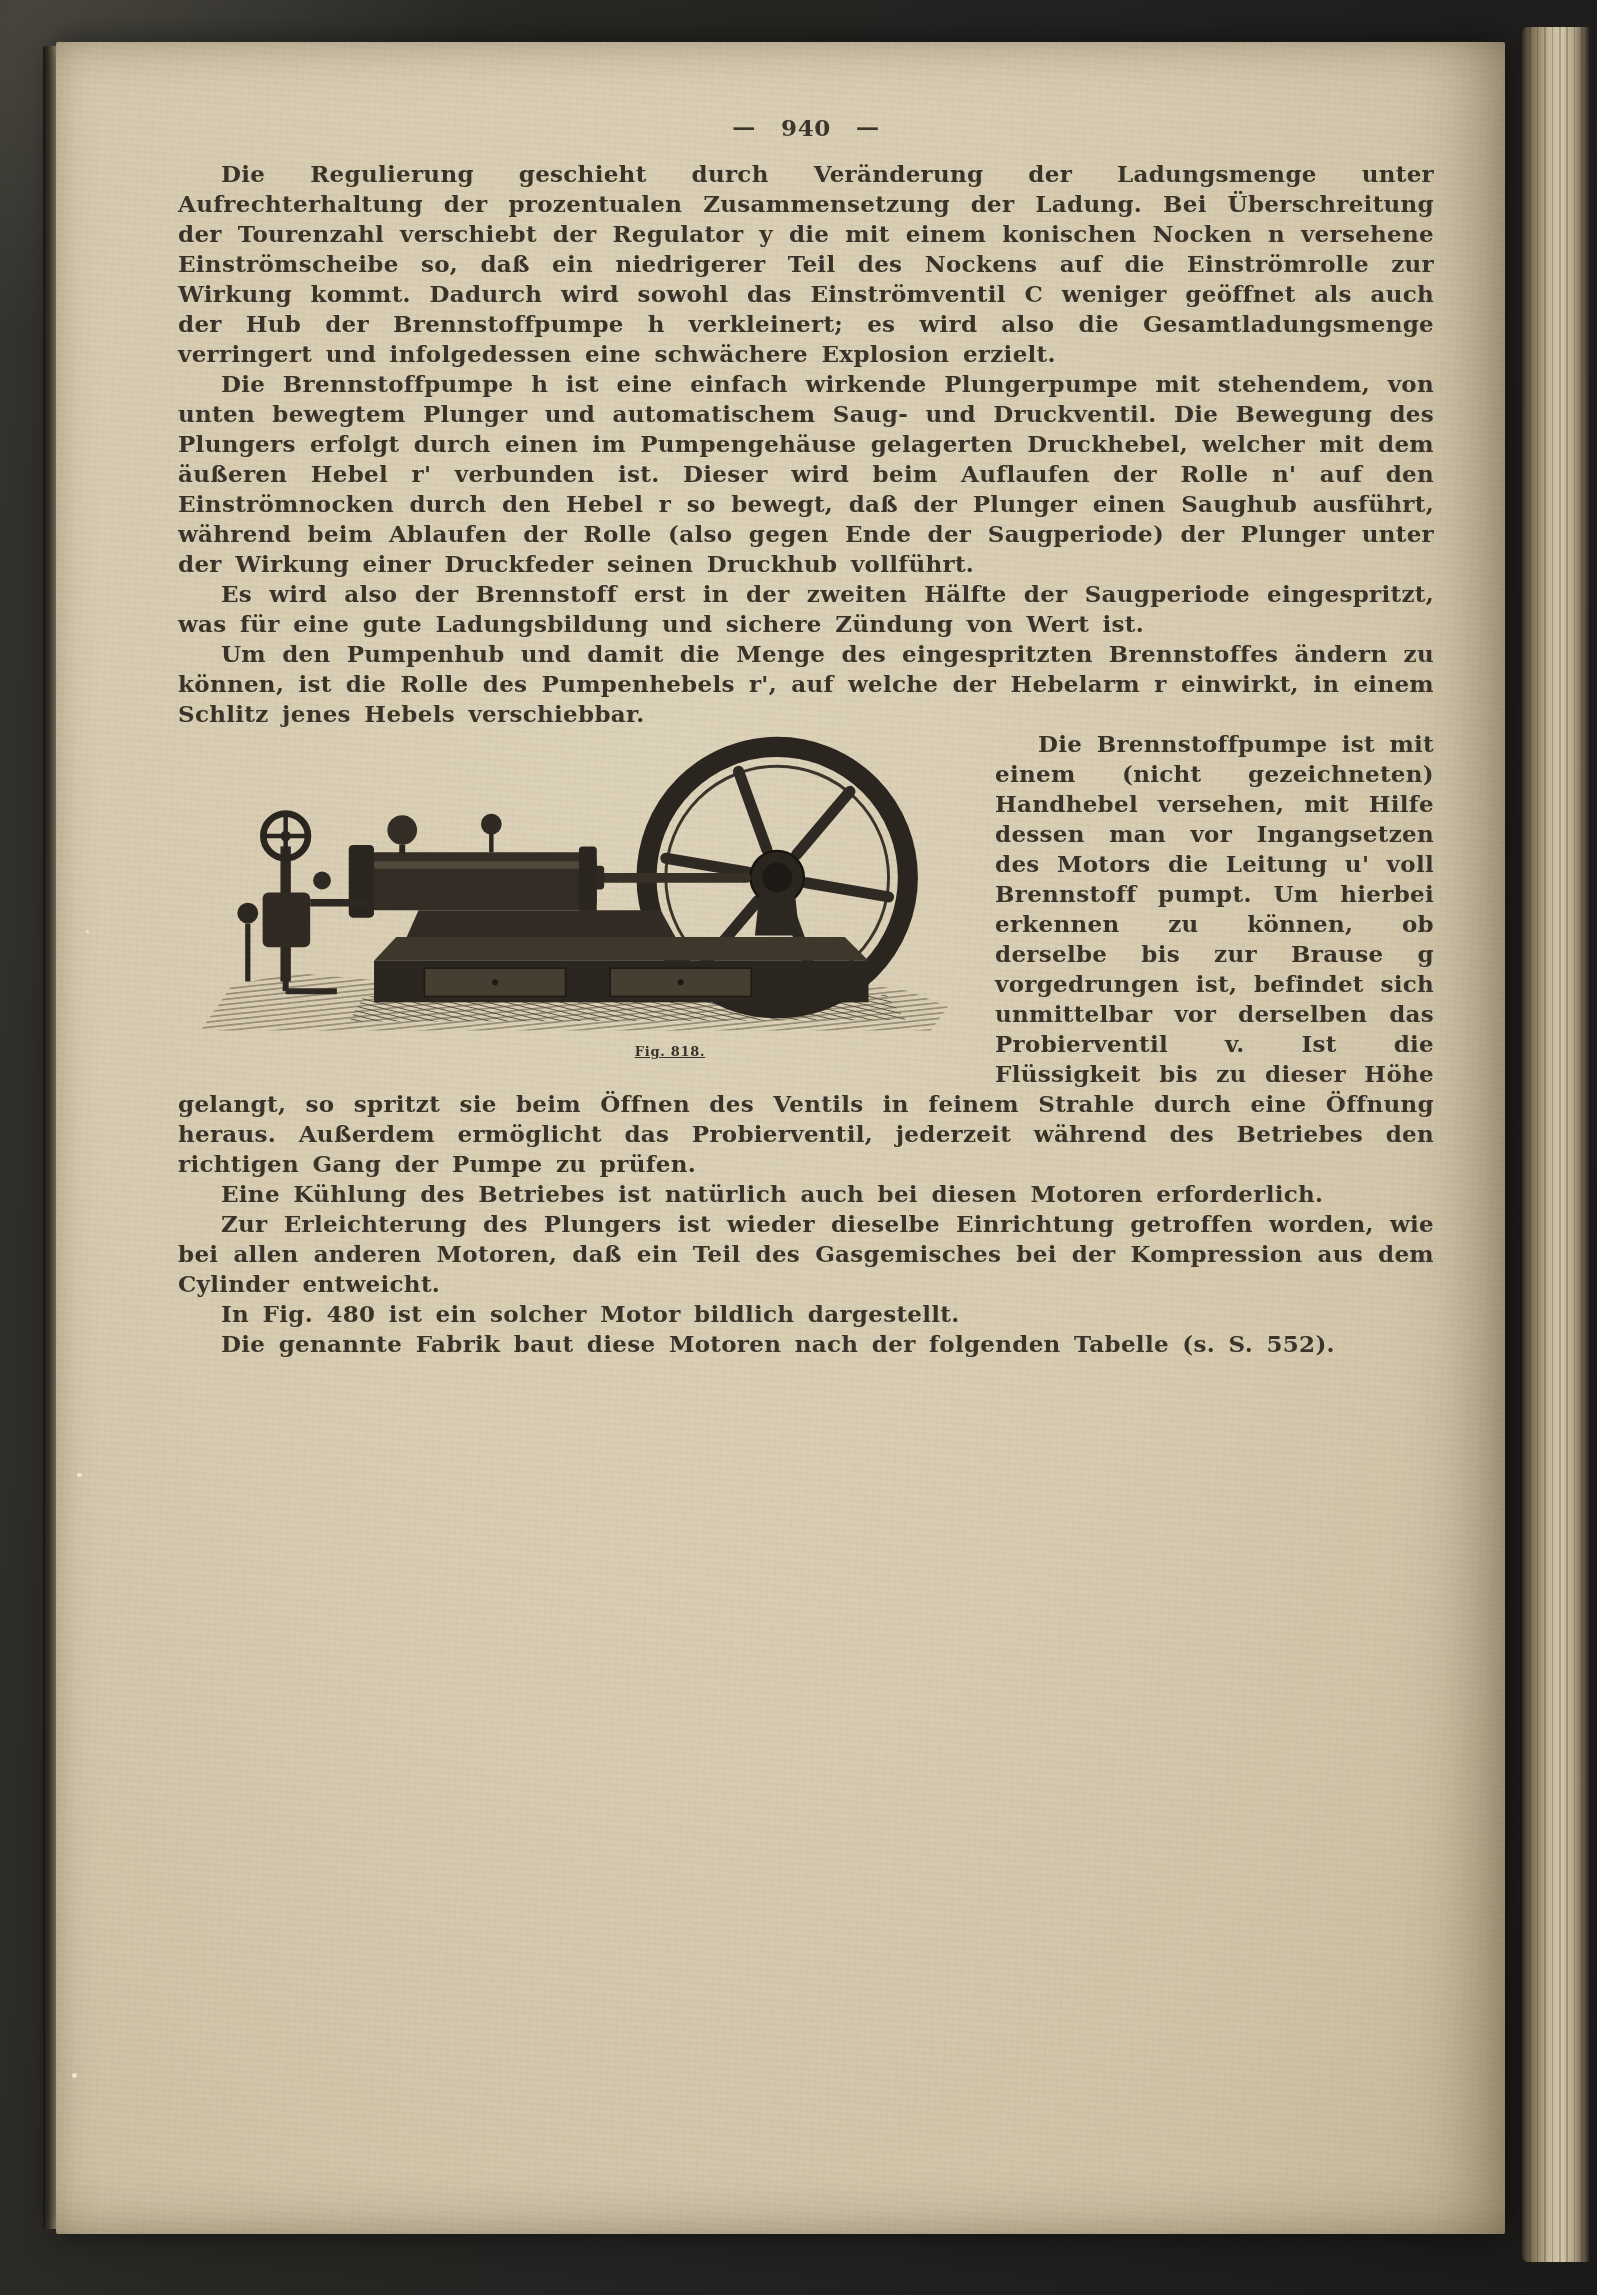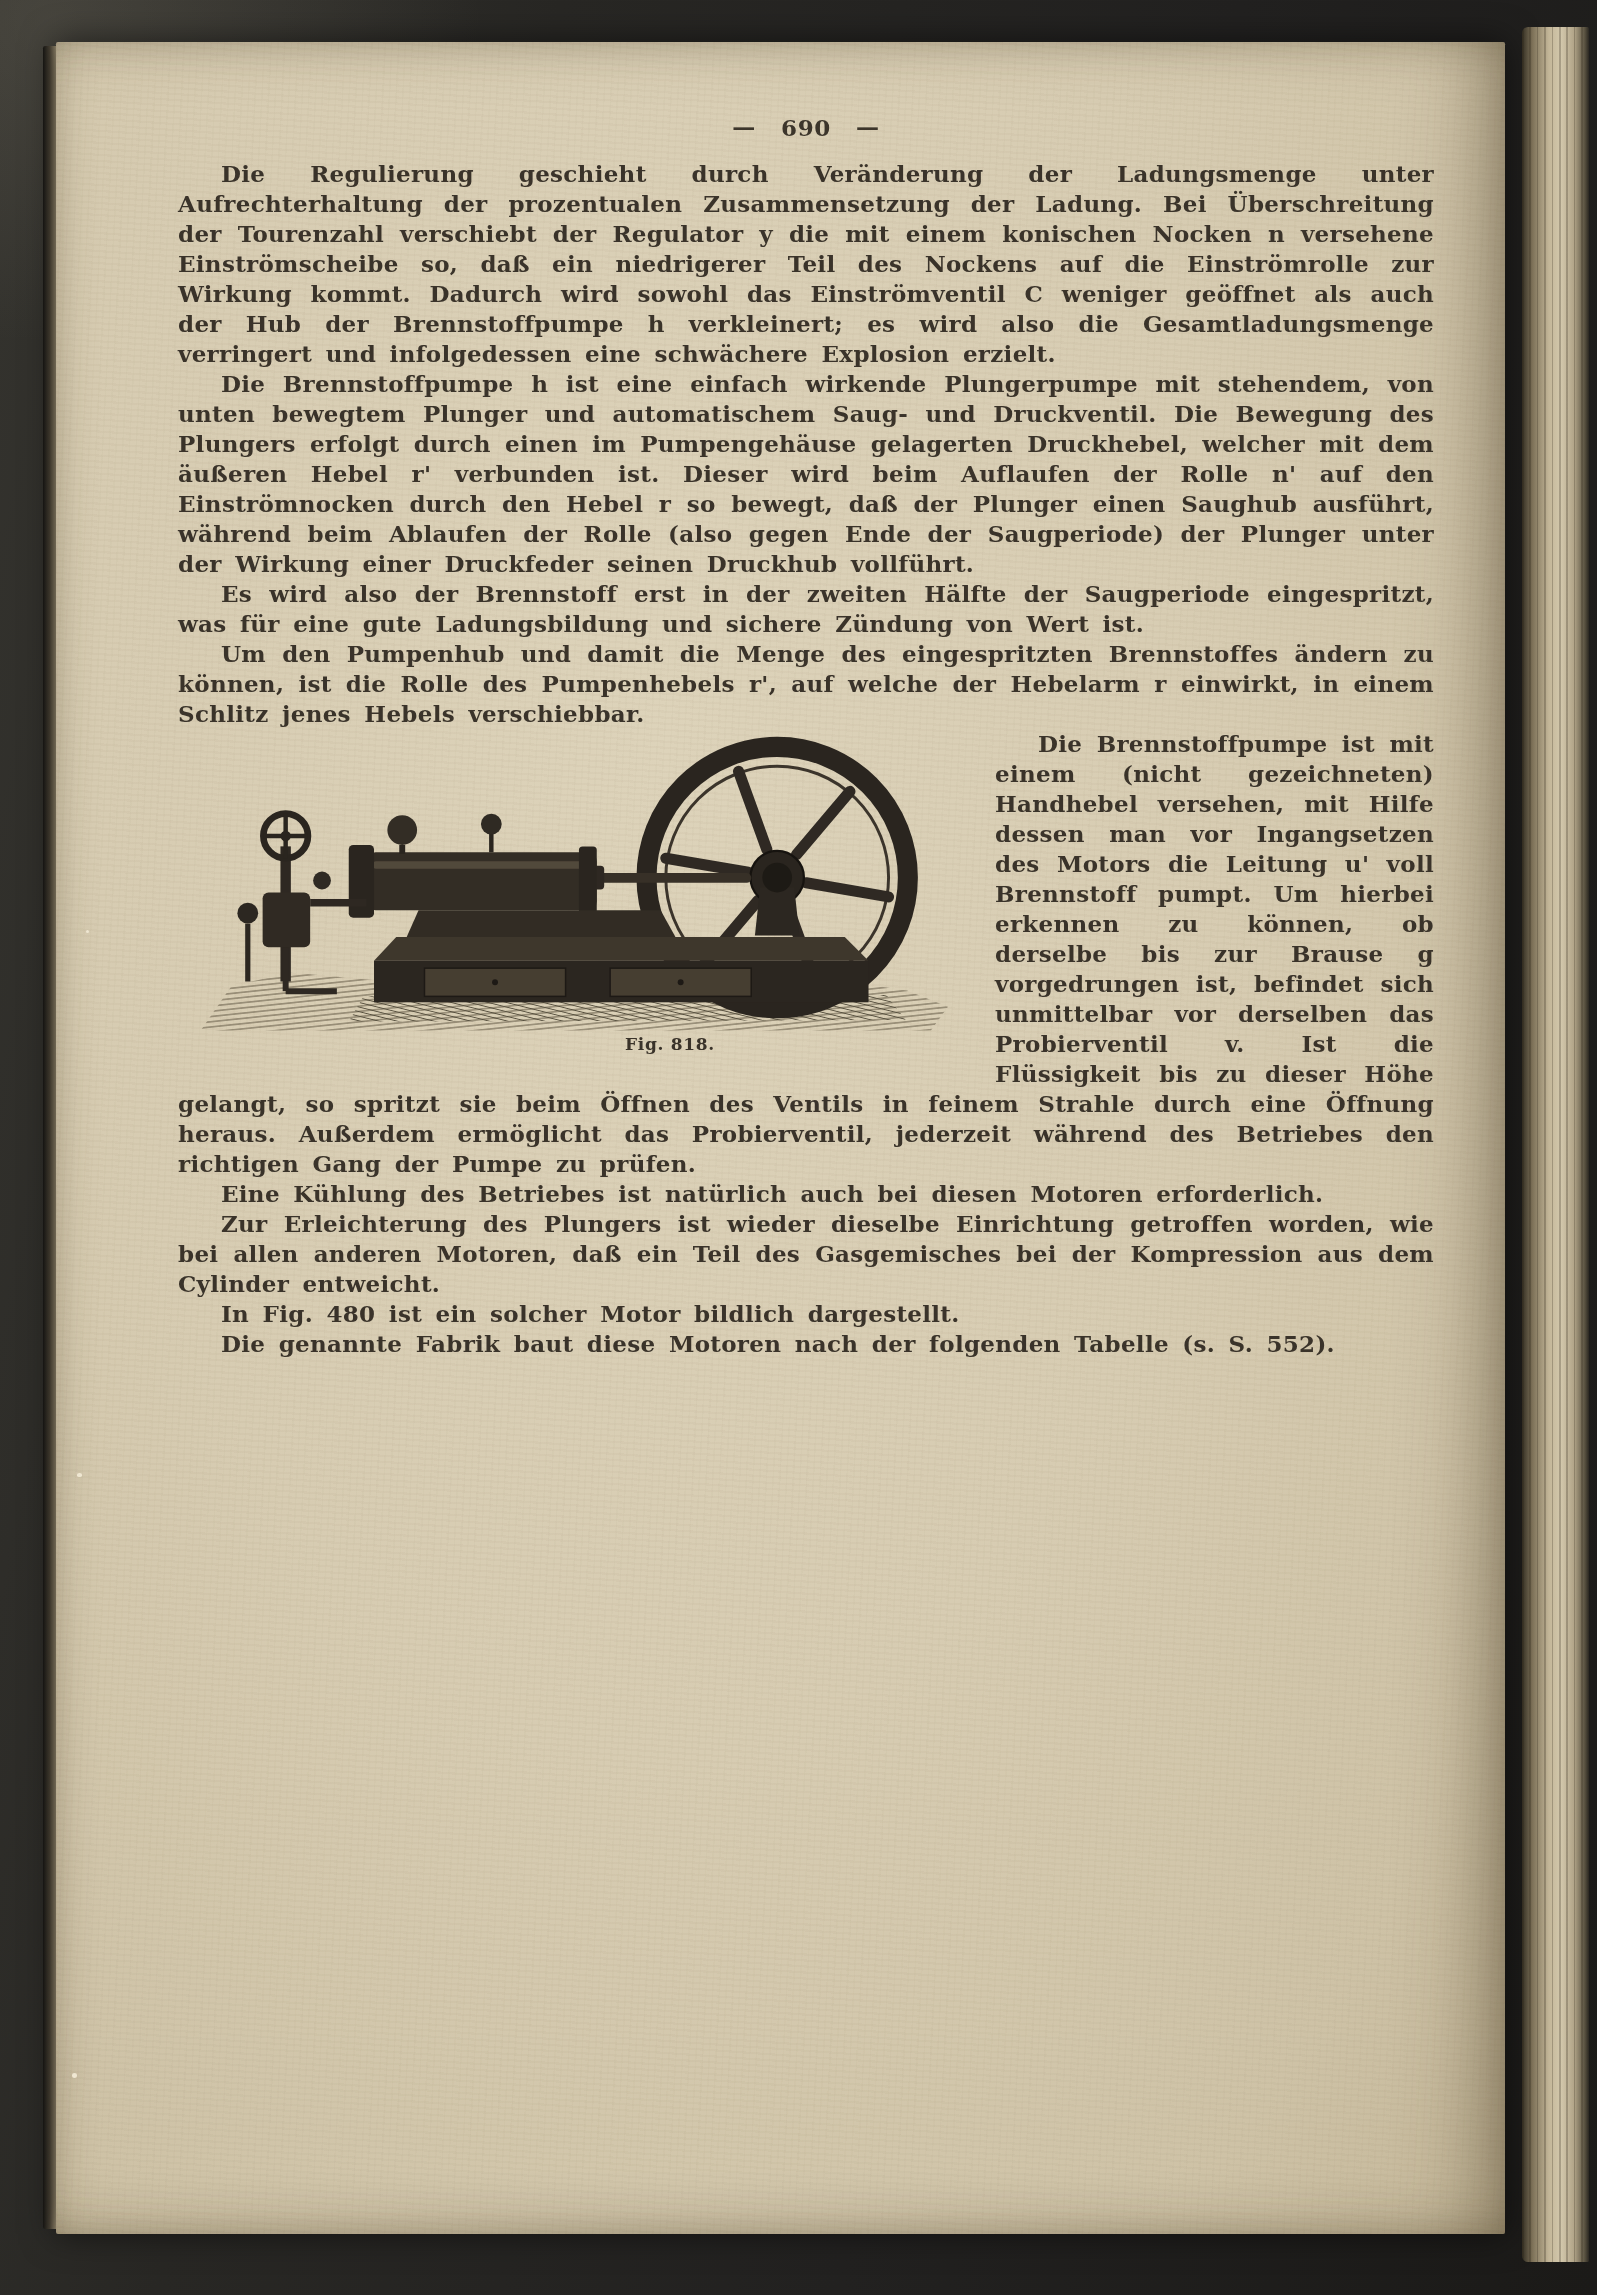--- a/index.html
+++ b/index.html
@@ -114,45 +114,46 @@
     width: 790px;
     margin: 6px 27px 7.4px 0;
     padding: 0;
   }
   figure.engraving svg {
     display: block;
     width: 790px;
     height: 297px;
   }
   figcaption.fig-caption {
-    margin-top: 2px;
+    margin-top: 12px;
     text-align: center;
-    font-size: 17px;
+    font-size: 13px;
     font-weight: 700;
     letter-spacing: 0.7px;
     color: #3a332a;
     transform: translateX(97px);
+    text-decoration: underline;
   }
 </style>
 </head>
 <body>
 
 <div class="scan">
   <div class="corner-glow"></div>
   <div class="left-pages-edge"></div>
 
   <div class="page">
     <div class="speck" style="left:21px; top:1431px; width:4.5px; height:3.7px;"></div>
     <div class="speck" style="left:16.3px; top:2031px; width:5.2px; height:4.5px;"></div>
     <div class="speck" style="left:30px; top:888px; width:3px; height:3px;"></div>
 
     <div class="content">
 
       <div class="page-number-row">
-        <span class="dash">—</span><span>690</span><span class="dash">—</span>
+        <span class="dash">—</span><span>940</span><span class="dash">—</span>
       </div>
 
       <p class="body-text">Die Regulierung geschieht durch Veränderung der Ladungsmenge unter Aufrechterhaltung der prozentualen Zusammensetzung der Ladung. Bei Überschreitung der Tourenzahl verschiebt der Regulator y die mit einem konischen Nocken n versehene Einströmscheibe so, daß ein niedrigerer Teil des Nockens auf die Einströmrolle zur Wirkung kommt. Dadurch wird sowohl das Einströmventil C weniger geöffnet als auch der Hub der Brennstoffpumpe h verkleinert; es wird also die Gesamtladungsmenge verringert und infolgedessen eine schwächere Explosion erzielt.</p>
       <p class="body-text">Die Brennstoffpumpe h ist eine einfach wirkende Plungerpumpe mit stehendem, von unten bewegtem Plunger und automatischem Saug- und Druckventil. Die Bewegung des Plungers erfolgt durch einen im Pumpengehäuse gelagerten Druckhebel, welcher mit dem äußeren Hebel r' verbunden ist. Dieser wird beim Auflaufen der Rolle n' auf den Einströmnocken durch den Hebel r so bewegt, daß der Plunger einen Saughub ausführt, während beim Ablaufen der Rolle (also gegen Ende der Saugperiode) der Plunger unter der Wirkung einer Druckfeder seinen Druckhub vollführt.</p>
       <p class="body-text">Es wird also der Brennstoff erst in der zweiten Hälfte der Saugperiode eingespritzt, was für eine gute Ladungsbildung und sichere Zündung von Wert ist.</p>
       <p class="body-text">Um den Pumpenhub und damit die Menge des eingespritzten Brennstoffes ändern zu können, ist die Rolle des Pumpenhebels r', auf welche der Hebelarm r einwirkt, in einem Schlitz jenes Hebels verschiebbar.</p>
 
       <figure class="engraving">
         <svg viewBox="0 0 1060 400" xmlns="http://www.w3.org/2000/svg" aria-hidden="true">
           <defs>

